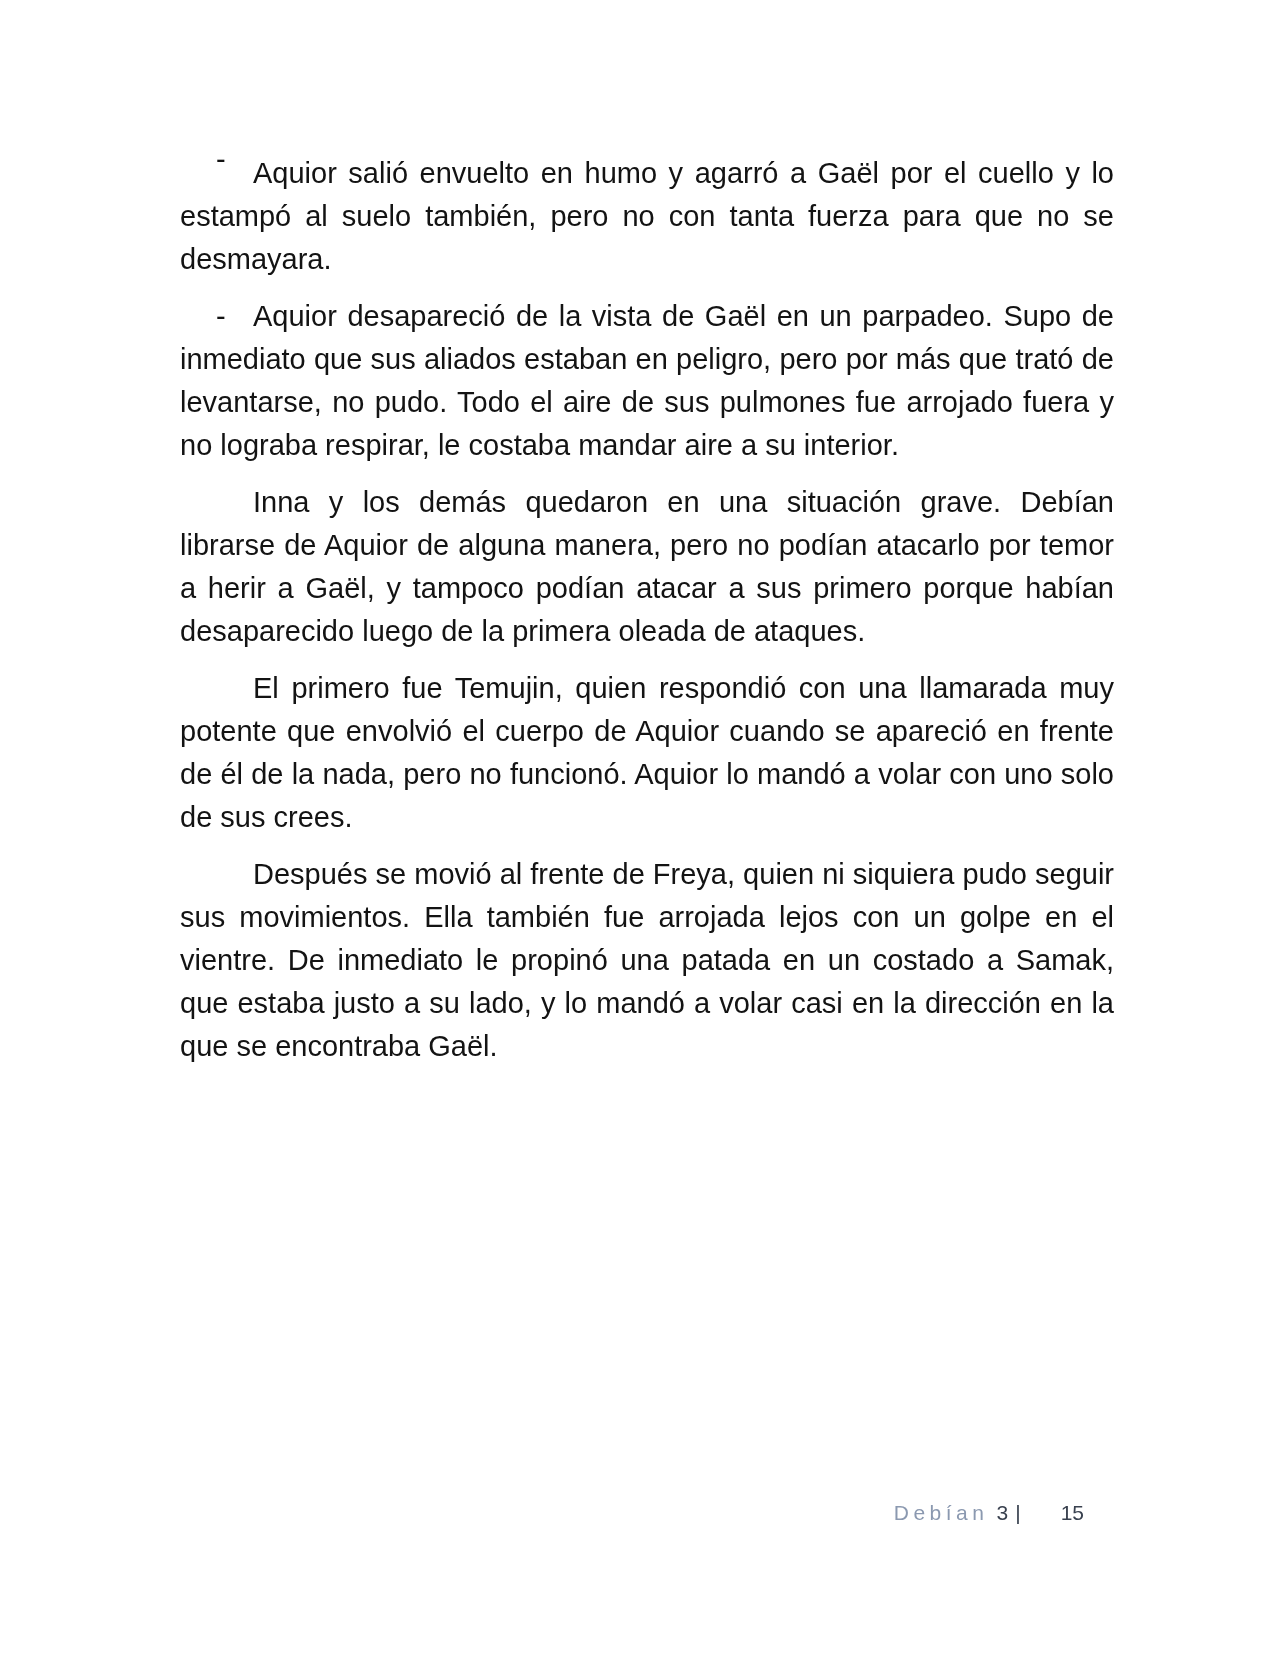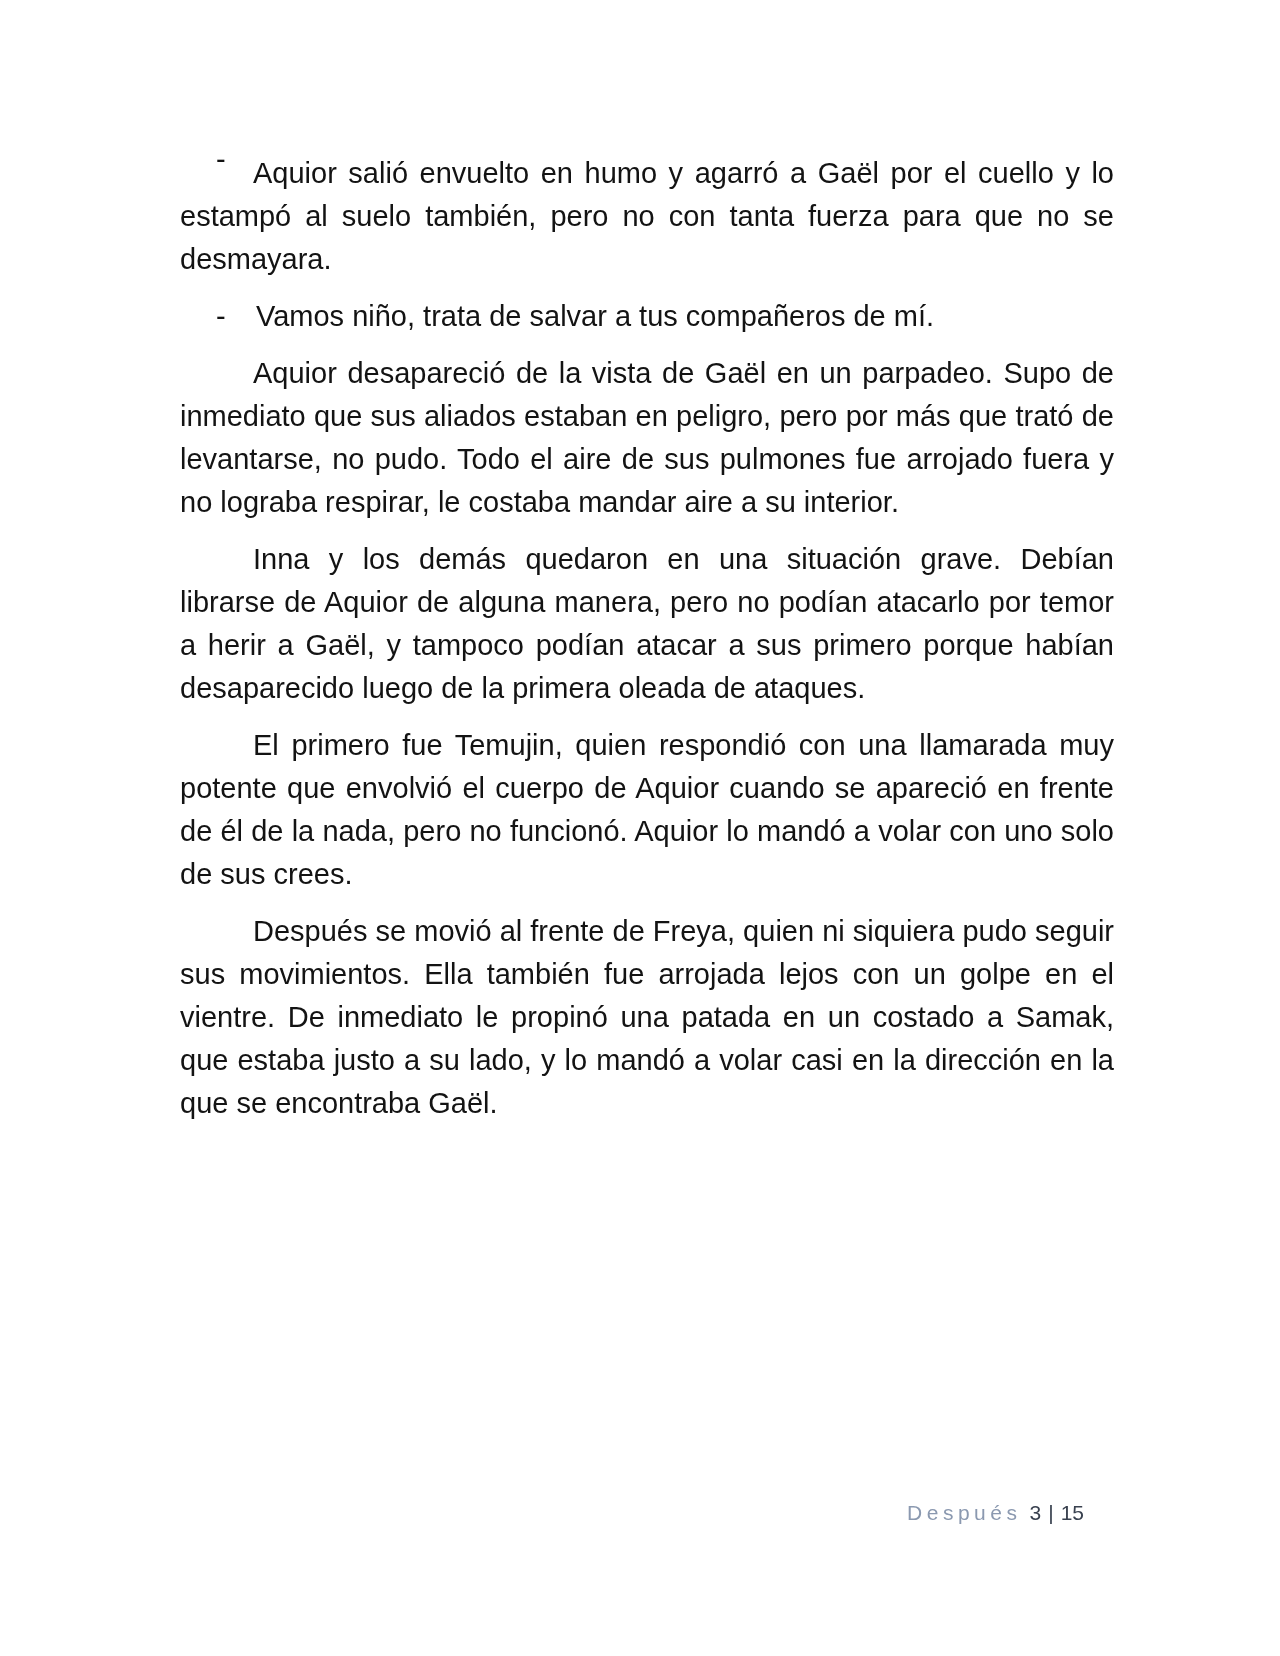--- a/index.html
+++ b/index.html
@@ -58,24 +58,24 @@
 </style>
 </head>
 <body>
 
 <div class="page">
 
   <div class="content" style="color: rgb(19, 19, 19);">
 
   <div class="bullet"><span class="marker">-</span></div>
       <div class="para">Aquior salió envuelto en humo y agarró a Gaël por el cuello y lo estampó al suelo también, pero no con tanta fuerza para que no se desmayara.</div>
-      <div class="bullet"><span class="marker">-</span><span>Vamos niño, trata de salvar a tus compañeros de mí.</span></div>
+      <div class="bullet"><span class="marker">-</span></div>
       <div class="para">Aquior desapareció de la vista de Gaël en un parpadeo. Supo de inmediato que sus aliados estaban en peligro, pero por más que trató de levantarse, no pudo. Todo el aire de sus pulmones fue arrojado fuera y no lograba respirar, le costaba mandar aire a su interior.</div>
       <div class="para">Inna y los demás quedaron en una situación grave. Debían librarse de Aquior de alguna manera, pero no podían atacarlo por temor a herir a Gaël, y tampoco podían atacar a sus primero porque habían desaparecido luego de la primera oleada de ataques.</div>
       <div class="para">El primero fue Temujin, quien respondió con una llamarada muy potente que envolvió el cuerpo de Aquior cuando se apareció en frente de él de la nada, pero no funcionó. Aquior lo mandó a volar con uno solo de sus crees.</div>
       <div class="para">Después se movió al frente de Freya, quien ni siquiera pudo seguir sus movimientos. Ella también fue arrojada lejos con un golpe en el vientre. De inmediato le propinó una patada en un costado a Samak, que estaba justo a su lado, y lo mandó a volar casi en la dirección en la que se encontraba Gaël.</div>
     </div>
 
   <div class="footer">
-    <span class="footer-label" style="color: rgb(139, 153, 176);">Después</span><span class="footer-num" style="color: rgb(57, 65, 79);">3</span><span class="footer-sep footer-num" style="color: rgb(57, 65, 79);">|</span><span class="footer-num" style="color: rgb(57, 65, 79);">15</span>
+    <span class="footer-label" style="color: rgb(139, 153, 176);">Debían</span><span class="footer-num" style="color: rgb(57, 65, 79);">3</span><span class="footer-sep footer-num" style="color: rgb(57, 65, 79);">|</span><span class="footer-num" style="color: rgb(57, 65, 79); margin-left: 33px;">15</span>
   </div>
 
 </div>
 
 </body></html>

